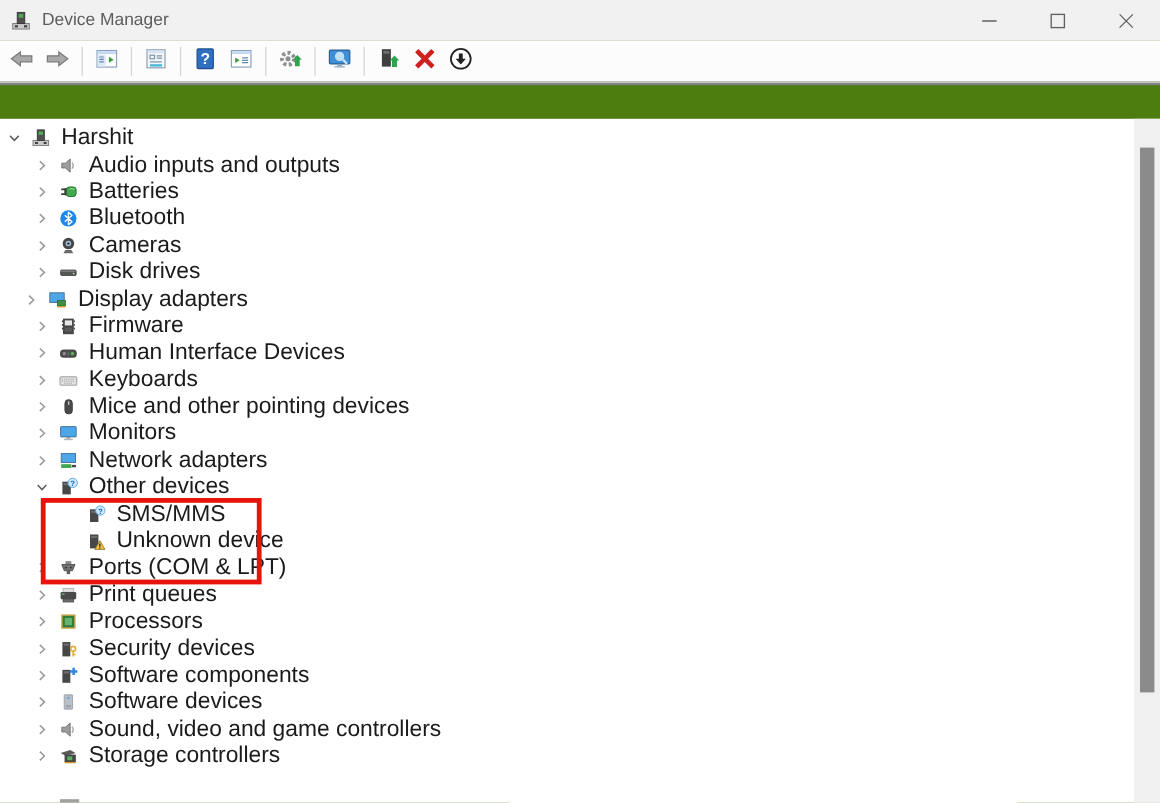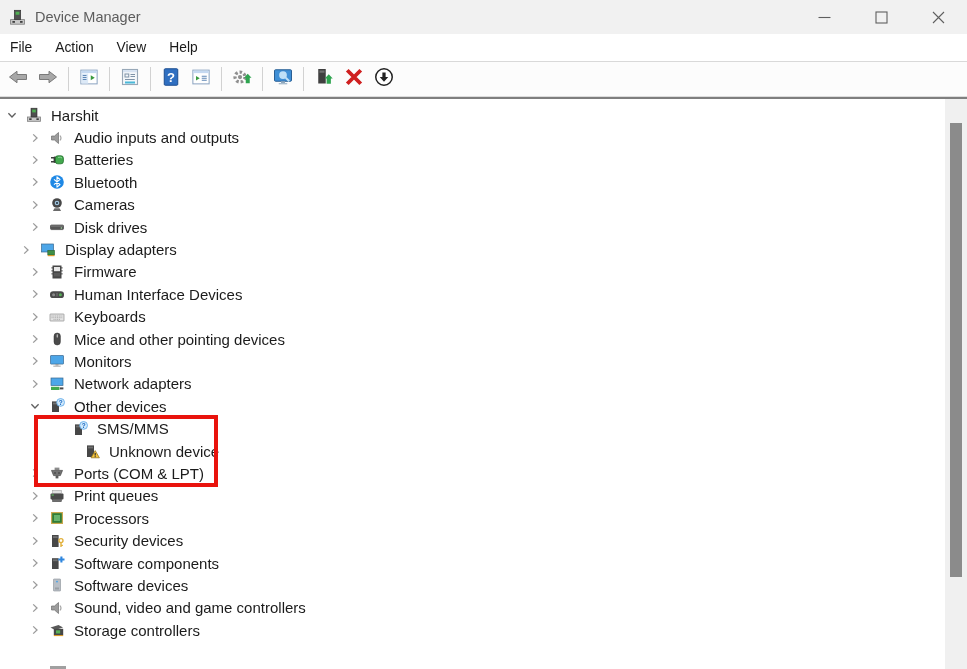--- a/index.html
+++ b/index.html
@@ -38,21 +38,21 @@
   .tb-btn { width: 28px; height: 28px; display:flex; align-items:center; justify-content:center; margin: 0 1px; }
   .tb-sep { width: 1px; height: 24px; background: #d2d2d2; margin: 0 5px; }
   .toolbar-underline { height: 3px; background: #7f7f7f; border-top: 1px solid #dcdcdc; }
 
   
   .main { position: absolute; top: 99px; left: 0; right: 0; bottom: 0; background: #fff; }
   .tree { position: absolute; top: 5px; left: 0; right: 22px; bottom: 0; overflow: hidden; }
   .row { height: 22.4px; display: flex; align-items: center; cursor: default; white-space: nowrap; }
   .chev { width: 20px; min-width:20px; height: 16px; display:flex; align-items:center; justify-content:center; }
   .ticon { width: 20px; min-width:20px; height: 16px; margin-left: 2px; display:flex; align-items:center; justify-content:center; }
-  .tlabel { margin-left: 7px; font-size: 15px; color: #1b1b1b; }
+  .tlabel { margin-left: 7px; font-size: 19px; color: #1b1b1b; }
 
   
   .highlight-box {
     position: absolute; left: 34px; top: 316px; 
     width: 184px; height: 72px;
     border: 4px solid #e9130d;
     pointer-events: none; z-index: 5;
   }
 
   
@@ -89,26 +89,20 @@
           </svg>
       </div>
       <div class="win-btn">
         <svg width="15" height="15" viewBox="0 0 15 15">
             <path d="M2 2 L13 13 M13 2 L2 13" stroke="#5f5f5f" stroke-width="1.1"></path>
           </svg>
       </div>
     </div>
   </div>
 
-  <div class="menubar" id="menubar">
-      <div class="menu-item">File</div>
-      <div class="menu-item">Action</div>
-      <div class="menu-item">View</div>
-      <div class="menu-item">Help</div>
-    </div>
 
   <div class="toolbar" id="toolbar">
       <div class="tb-btn">
         <span><svg width="20" height="20" viewBox="0 0 16 16">
             <path d="M1.2 8 L7.2 3.4 V6 H14.8 V10 H7.2 V12.6 Z" fill="#a8a8a8" stroke="#7a7a7a" stroke-width="0.8"></path>
           </svg></span>
       </div>
       <div class="tb-btn">
         <span><svg width="20" height="20" viewBox="0 0 16 16">
             <path d="M14.8 8 L8.8 3.4 V6 H1.2 V10 H8.8 V12.6 Z" fill="#a8a8a8" stroke="#7a7a7a" stroke-width="0.8"></path>
@@ -414,21 +408,21 @@
           <span class="ticon">
             <svg width="16" height="16" viewBox="0 0 16 16">
               <rect x="3" y="3.4" width="7" height="10.6" fill="#474747"></rect>
               <rect x="4" y="4.6" width="5" height="1.8" fill="#6f6f6f"></rect>
               <circle cx="11.6" cy="4.4" r="3.9" fill="#cfe8fb" stroke="#5aa7e8" stroke-width="0.8"></circle>
               <text x="11.6" y="7" font-size="6.4" font-weight="bold" fill="#1565c0" text-anchor="middle" font-family="Liberation Sans, sans-serif">?</text>
             </svg>
           </span>
           <span class="tlabel">SMS/MMS</span>
         </div>
-        <div class="row" style="padding-left: 60px;">
+        <div class="row" style="padding-left: 48px;">
           <span class="chev"></span>
           <span class="ticon">
             <svg width="16" height="16" viewBox="0 0 16 16">
               <rect x="3" y="2.4" width="7" height="11.6" fill="#474747"></rect>
               <rect x="4" y="3.6" width="5" height="1.8" fill="#6f6f6f"></rect>
               <path d="M11.2 7.6 L15.4 14.8 L7 14.8 Z" fill="#f7c53d" stroke="#8a6d1a" stroke-width="0.7"></path>
               <rect x="10.6" y="10" width="1.2" height="2.6" fill="#333333"></rect>
               <rect x="10.6" y="13.2" width="1.2" height="1" fill="#333333"></rect>
             </svg>
           </span>

